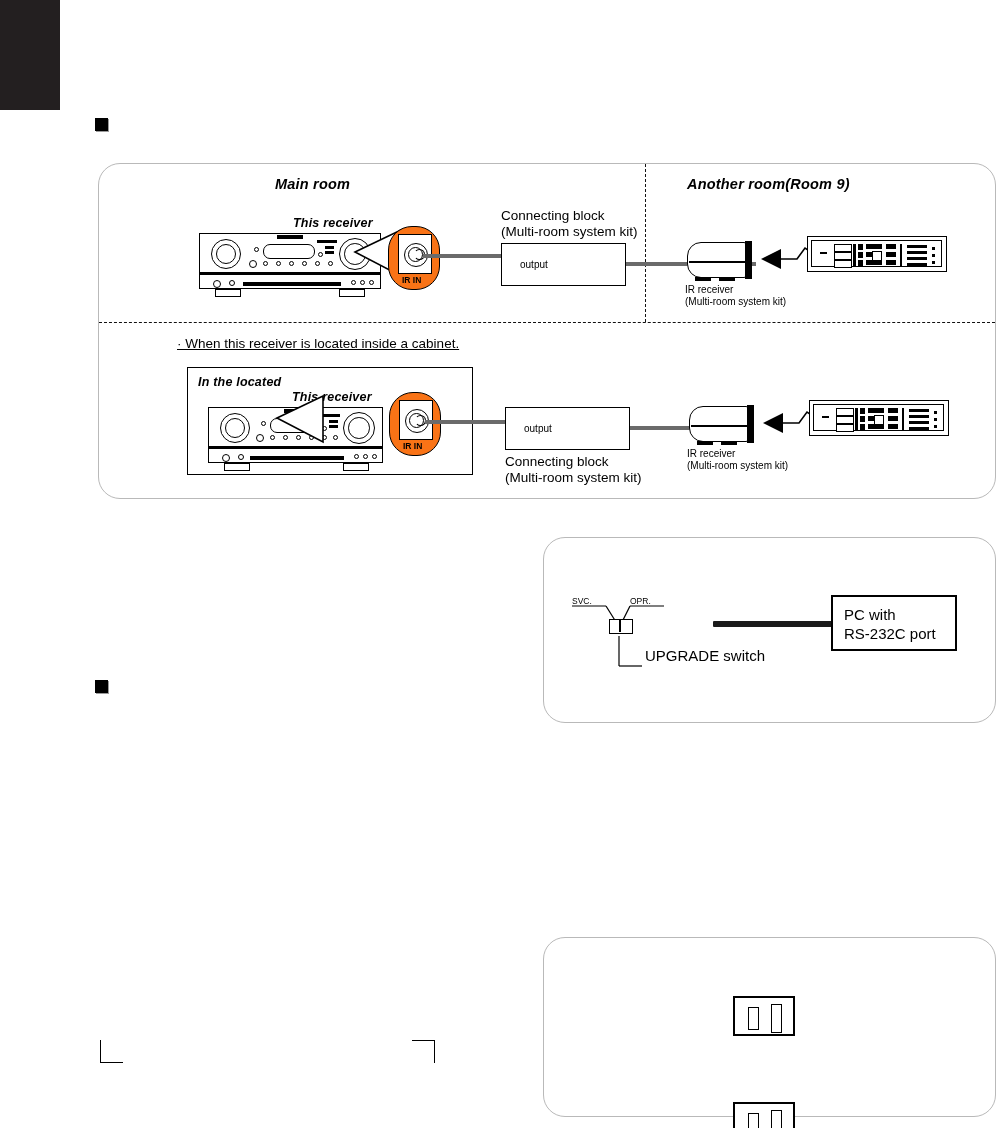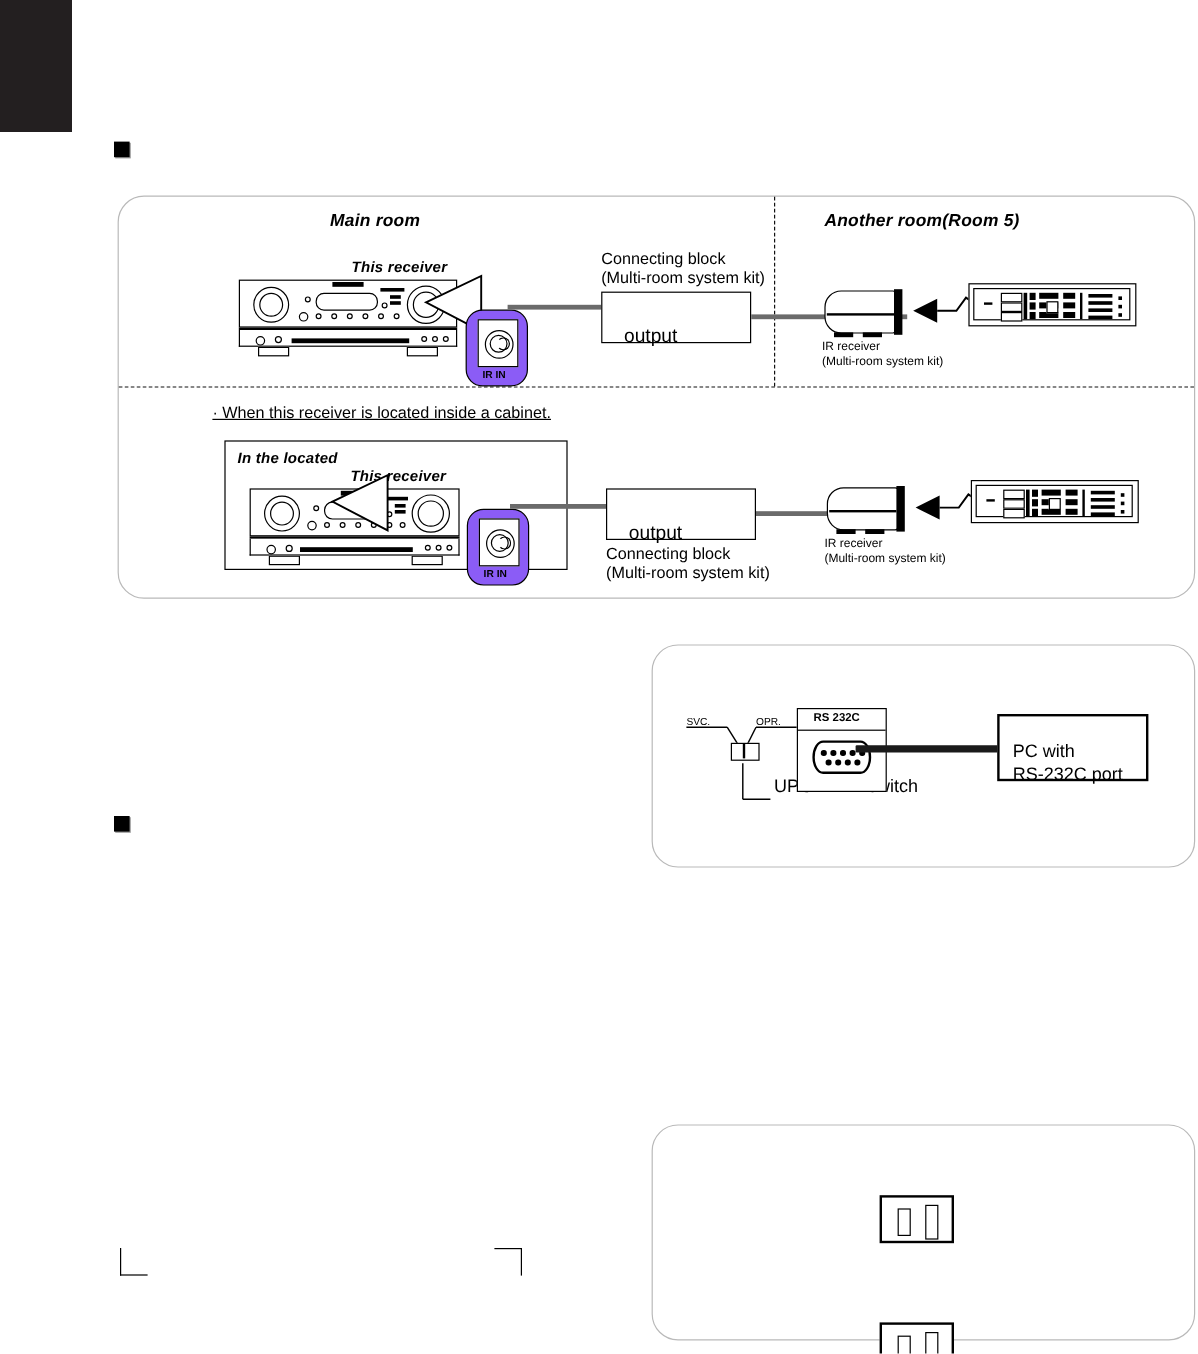--- a/index.html
+++ b/index.html
@@ -56,24 +56,23 @@
     font-size: 10px;
     line-height: 12px;
     white-space: pre-line;
   }
   .lbl-tiny {
     font-size: 8.5px;
     line-height: 10px;
     white-space: nowrap;
   }
   .lbl-mid {
-    font-size: 16px;
+    font-size: 10px;
     line-height: 15px;
     white-space: nowrap;
-    margin-top: 16px;
   }
 
   
   .dash-h {
     border-top: 1.6px dashed #111;
     height: 0;
   }
   .dash-v {
     border-left: 1.6px dashed #111;
     width: 0;
@@ -127,24 +126,23 @@
     border: 1px solid #000;
     border-radius: 50%;
     background: #fff;
   }
   .rcv-foot { position: absolute; border: 1.6px solid #000; background: #fff; }
   .rcv-strip { position: absolute; background: #000; }
 
   
   .ir-callout {
     border: 1.6px solid #000;
-    border-radius: 14px;
-    background: #8b5cf6;
-    box-sizing: border-box;
-    margin-top: 32px;
+    border-radius: 24px;
+    background: #f97316;
+    box-sizing: border-box;
   }
   .ir-inner {
     position: absolute;
     border: 1.4px solid #000;
     background: #fff;
     box-sizing: border-box;
   }
   .ir-jack-o {
     position: absolute;
     border: 1.8px solid #000;
@@ -221,21 +219,21 @@
 
 <div class="abs crop-mark left" style="left:100px; top:1040px;"></div>
 <div class="abs crop-mark right" style="left:412px; top:1040px;"></div>
 
 <div class="abs panel" id="multiroom-panel" style="left:98px; top:163px; width:898px; height:336px;">
 
   <div class="abs dash-v" style="left:546px; top:0px; height:158px;"></div>
   <div class="abs dash-h" style="left:0px; top:158px; width:896px;"></div>
 
   <div class="abs hdr-italic" style="left:176px; top:12px;">Main room</div>
-  <div class="abs hdr-italic" style="left:588px; top:12px;">Another room(Room 5)</div>
+  <div class="abs hdr-italic" style="left:588px; top:12px;">Another room(Room 9)</div>
 
   <div class="abs hdr-italic" style="left:194px; top:52px; font-size:12.5px;">This receiver</div>
 
   <div class="abs receiver" style="left:100px; top:69px; width:182px; height:54px;">
     <div class="rcv-body" style="height:40px;"></div>
     <div class="rcv-knob" style="left:12px; top:6px; width:28px; height:28px;"></div>
     <div class="rcv-knob" style="left:140px; top:5px; width:30px; height:30px;"></div>
     <div class="rcv-display" style="left:64px; top:11px; width:50px; height:13px;"></div>
     <div class="rcv-brand" style="left:78px; top:2px; width:26px; height:4px;"></div>
     <div class="rcv-brand" style="left:118px; top:7px; width:20px; height:3px;"></div>
@@ -442,40 +440,25 @@
 
   <div class="abs lbl-tiny" style="left:28px; top:58px;">SVC.</div>
   <div class="abs lbl-tiny" style="left:86px; top:58px;">OPR.</div>
 
   <div class="abs" style="left:65px; top:81px; width:24px; height:15px; border:1.6px solid #000; box-sizing:border-box; background:#fff;">
     <div class="abs" style="left:9px; top:0; width:2px; height:11.8px; background:#000;"></div>
   </div>
 
   <div class="abs lbl" style="left:101px; top:110px; font-size:15px;">UPGRADE switch</div>
 
-  <div class="abs box-thin" style="left:120px; top:52px; width:75px; height:70px;">
-    <div class="abs" style="left:0; top:17px; width:73px; height:1.4px; background:#000;"></div>
-    <div class="abs lbl-tiny" style="left:13px; top:3px; font-weight:bold; font-size:9.5px;">RS 232C</div>
-    <div class="dsub-shell" style="left:12px; top:26px; width:49px; height:28px;">
-      <div class="dsub-pin" style="left:5px;  top:6px;"></div>
-      <div class="dsub-pin" style="left:13px; top:6px;"></div>
-      <div class="dsub-pin" style="left:21px; top:6px;"></div>
-      <div class="dsub-pin" style="left:29px; top:6px;"></div>
-      <div class="dsub-pin" style="left:37px; top:6px;"></div>
-      <div class="dsub-pin" style="left:9px;  top:14px;"></div>
-      <div class="dsub-pin" style="left:17px; top:14px;"></div>
-      <div class="dsub-pin" style="left:25px; top:14px;"></div>
-      <div class="dsub-pin" style="left:33px; top:14px;"></div>
-    </div>
-  </div>
 
   <div class="abs cable-dark" style="left:169px; top:83px; width:119px;"></div>
 
   <div class="abs box-thick" style="left:287px; top:57px; width:126px; height:56px;">
-    <div class="abs lbl" style="left:11px; top:20px; font-size:15px; line-height:19px;">PC with
+    <div class="abs lbl" style="left:11px; top:8px; font-size:15px; line-height:19px;">PC with
 RS-232C port</div>
   </div>
 </div>
 
 <div class="abs panel" id="ac-outlet-panel" style="left:543px; top:937px; width:453px; height:180px;">
 
 
   <div class="abs outlet" style="left:189px; top:58px; width:62px; height:40px;">
     <div class="slot" style="left:13px; top:9px; width:9px; height:21px;"></div>
     <div class="slot" style="left:36px; top:6px; width:9px; height:27px;"></div>

